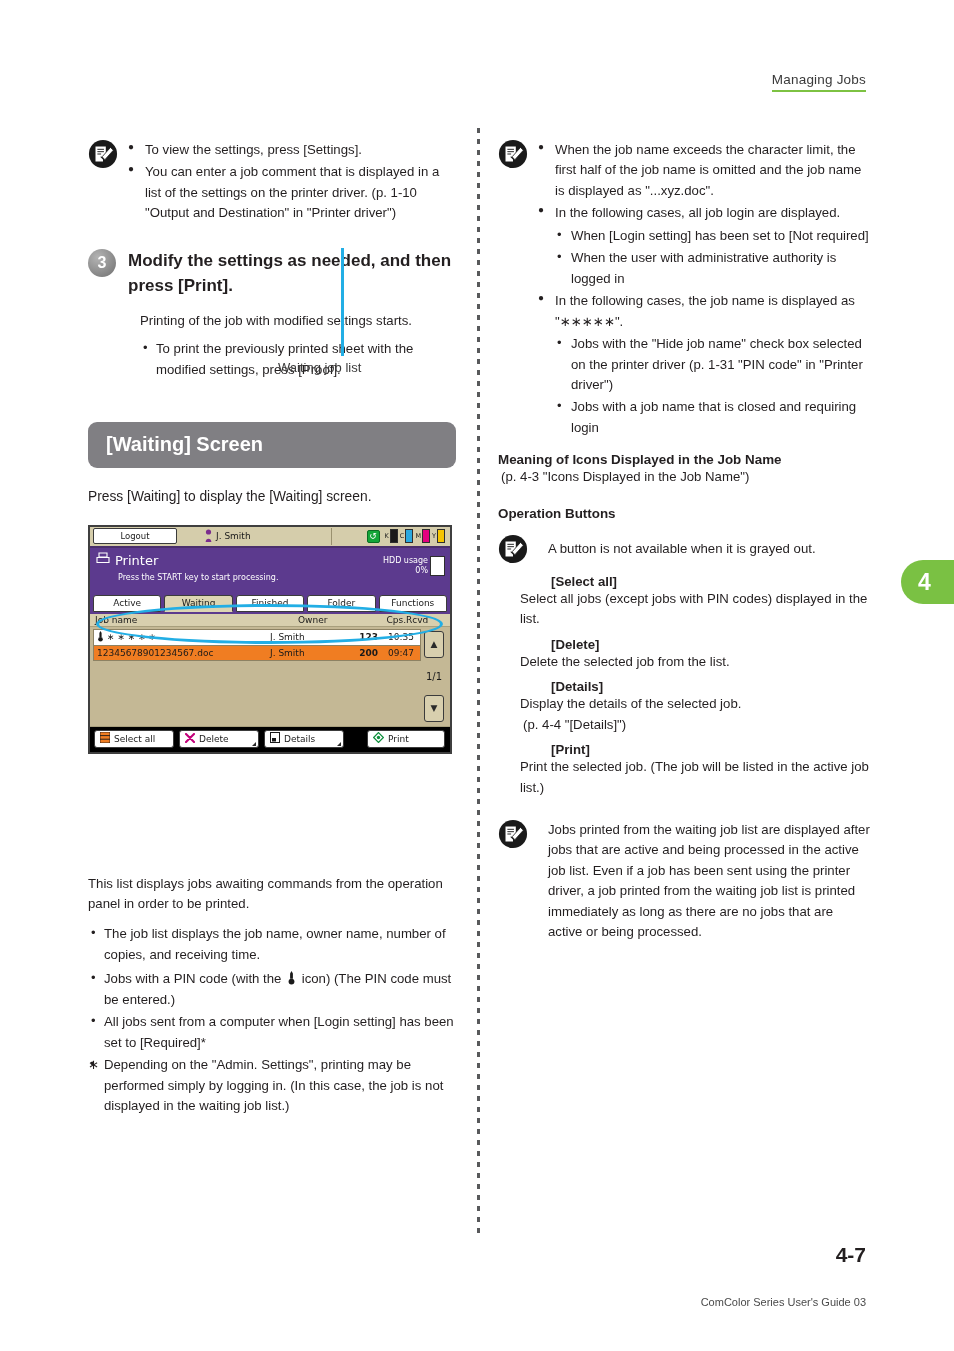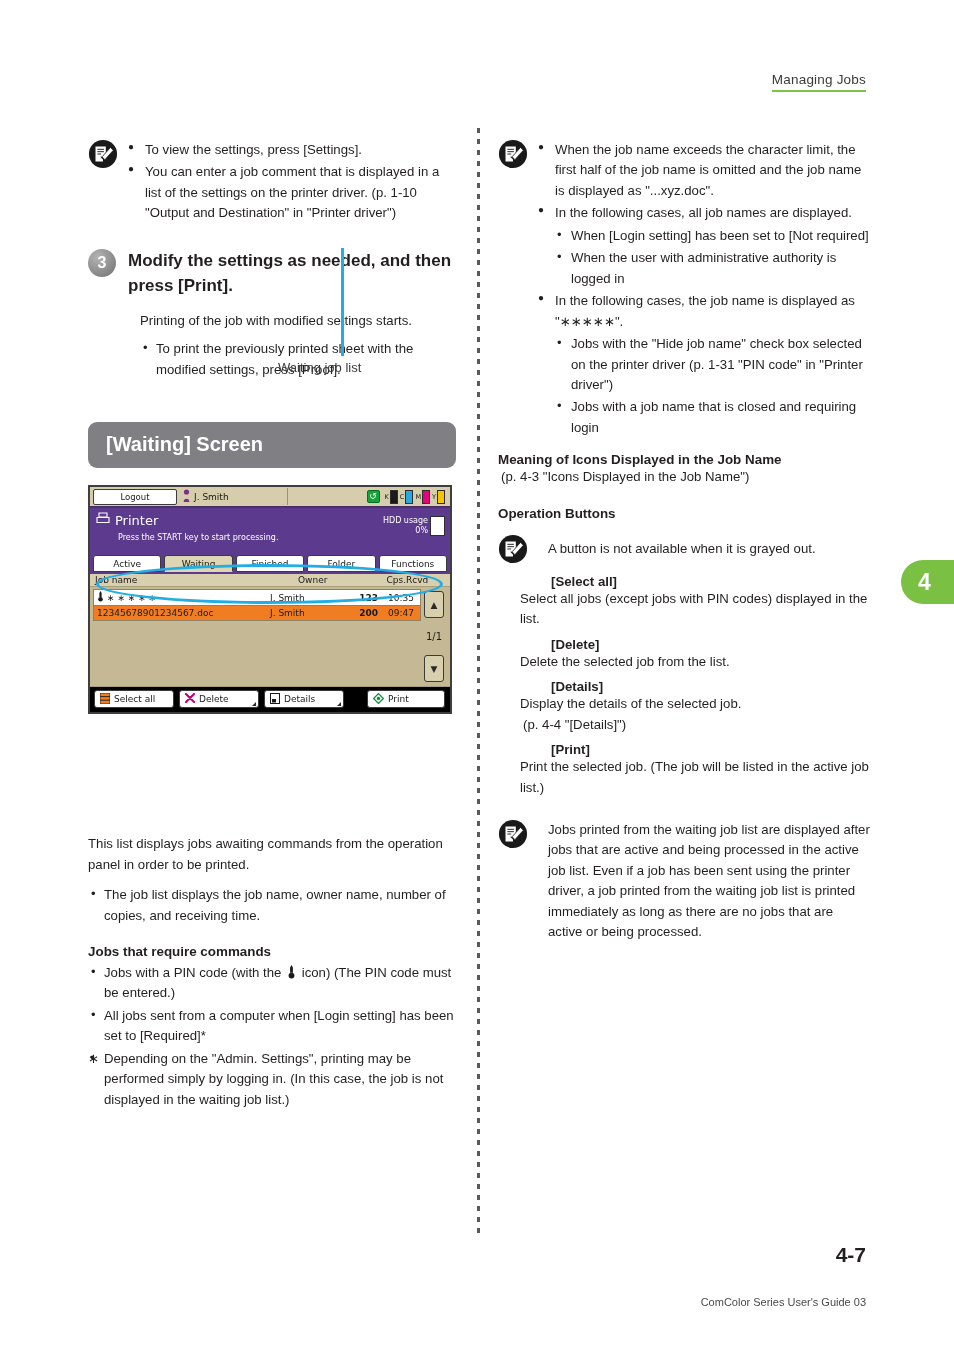--- a/index.html
+++ b/index.html
@@ -198,20 +198,21 @@
     font-family: "DejaVu Sans", sans-serif;
     position: relative;
   }
   .panel-top {
     display: flex;
     align-items: center;
     height: 21px;
     background: #d5cdab;
     border-bottom: 2px solid #4a2f6b;
     padding: 0 3px;
+    gap: 22px;
   }
   .btn-logout {
     width: 84px;
     height: 16px;
     background: #ffffff;
     border: 1px solid #3b3b3b;
     border-radius: 2px;
     font-size: 8.5px;
     display: flex;
     align-items: center;
@@ -453,20 +454,21 @@
     <span class="step-title">Modify the settings as needed, and then press [Print].</span>
   </div>
   <div class="step-desc">Printing of the job with modified settings starts.</div>
   <div class="step-sub">
     <ul class="dots">
       <li>To print the previously printed sheet with the modified settings, press [Proof].</li>
     </ul>
   </div>
 
   <div class="section-bar">[Waiting] Screen</div>
+  <div class="section-intro">Press [Waiting] to display the [Waiting] screen.</div>
 
   <div class="panel-wrap">
     <div class="panel">
 
       <div class="panel-top">
         <div class="btn-logout">Logout</div>
         <div class="user-box">
           <span>
             <svg width="7" height="13" viewBox="0 0 7 13">
                 <circle cx="3.5" cy="3" r="2.6" fill="#7b2d8e"></circle>
@@ -611,21 +613,20 @@
     <div class="leader-line"></div>
     <div class="callout-label">Waiting job list</div>
   </div>
 
   <div style="margin-top:120px;">
     <div class="para">This list displays jobs awaiting commands from the operation panel in order to be printed.</div>
     <ul class="dots" style="margin-top:10px;">
       <li>The job list displays the job name, owner name, number of copies, and receiving time.</li>
     </ul>
 
-    <div class="subhead">Jobs that require commands</div>
     <ul class="dots">
       <li>
         <span>Jobs with a PIN code (with the</span>
         <span class="inline-lock">
           <svg width="9" height="14" viewBox="0 0 7 11">
               <path d="M3.5 0 L4.6 2 L4.6 6 L2.4 6 L2.4 2 Z" fill="#1a1a1a"></path>
               <circle cx="3.5" cy="8.3" r="2.3" fill="#1a1a1a"></circle>
             </svg>
         </span>
         <span>icon) (The PIN code must be entered.)</span>
@@ -650,21 +651,21 @@
         <path d="M8 8 h11 v7 l-3 3 v6 H8 Z" fill="#ffffff"></path>
         <path d="M10 11 h7 M10 13.5 h7 M10 16 h4" stroke="#1a1a1a" stroke-width="1" fill="none"></path>
         <path d="M13 19 l3.5 0 0 3.5" fill="#1a1a1a"></path>
         <path d="M15 19 L24 9 l3 3 L18 22 Z" fill="#ffffff" stroke="#1a1a1a" stroke-width="0.8"></path>
       </svg>
     </span>
     <div class="note-body">
       <ul class="bullets">
         <li>When the job name exceeds the character limit, the first half of the job name is omitted and the job name is displayed as "...xyz.doc".</li>
         <li>
-          <span>In the following cases, all job names are displayed.</span>
+          <span>In the following cases, all job login are displayed.</span>
           <ul class="dots2">
             <li>When [Login setting] has been set to [Not required]</li>
             <li>When the user with administrative authority is logged in</li>
           </ul>
         </li>
         <li>
           <span>In the following cases, the job name is displayed as "∗∗∗∗∗".</span>
           <ul class="dots2">
             <li>Jobs with the "Hide job name" check box selected on the printer driver (p. 1-31 "PIN code" in "Printer driver")</li>
             <li>Jobs with a job name that is closed and requiring login</li>

